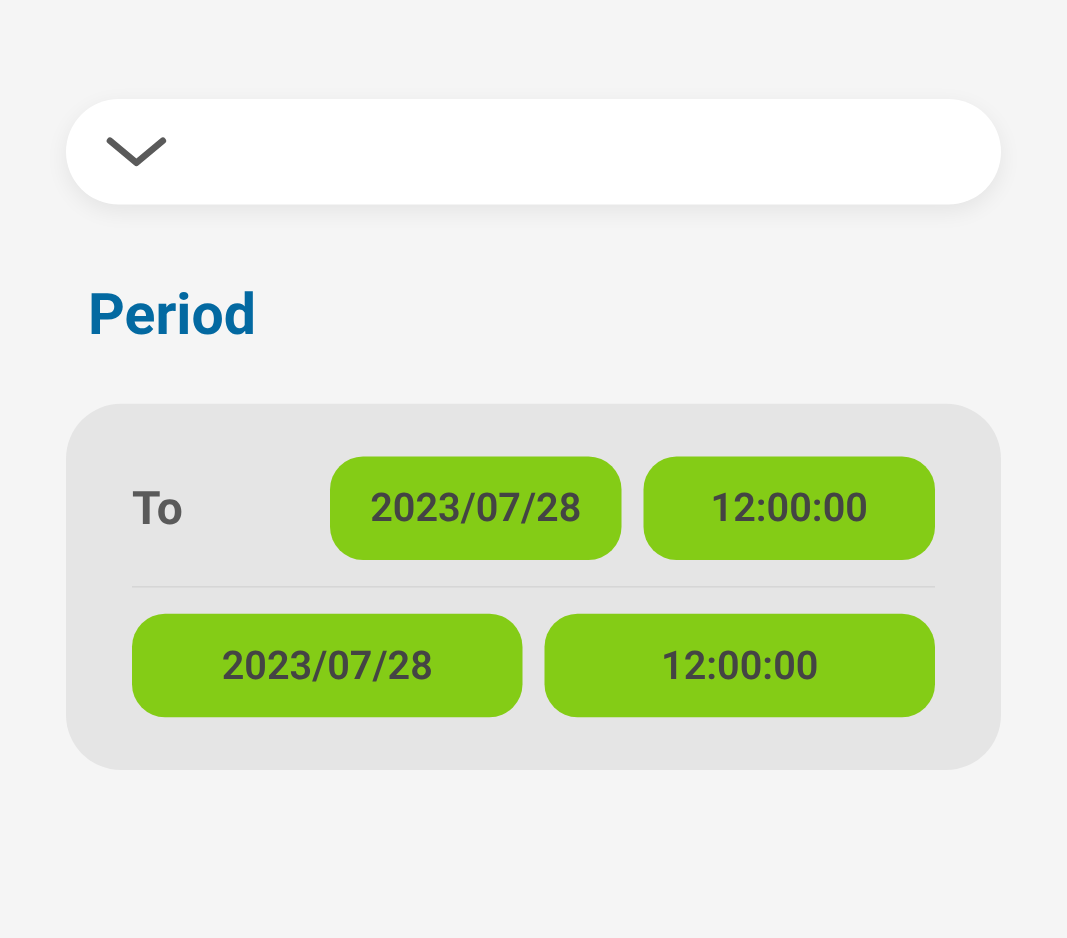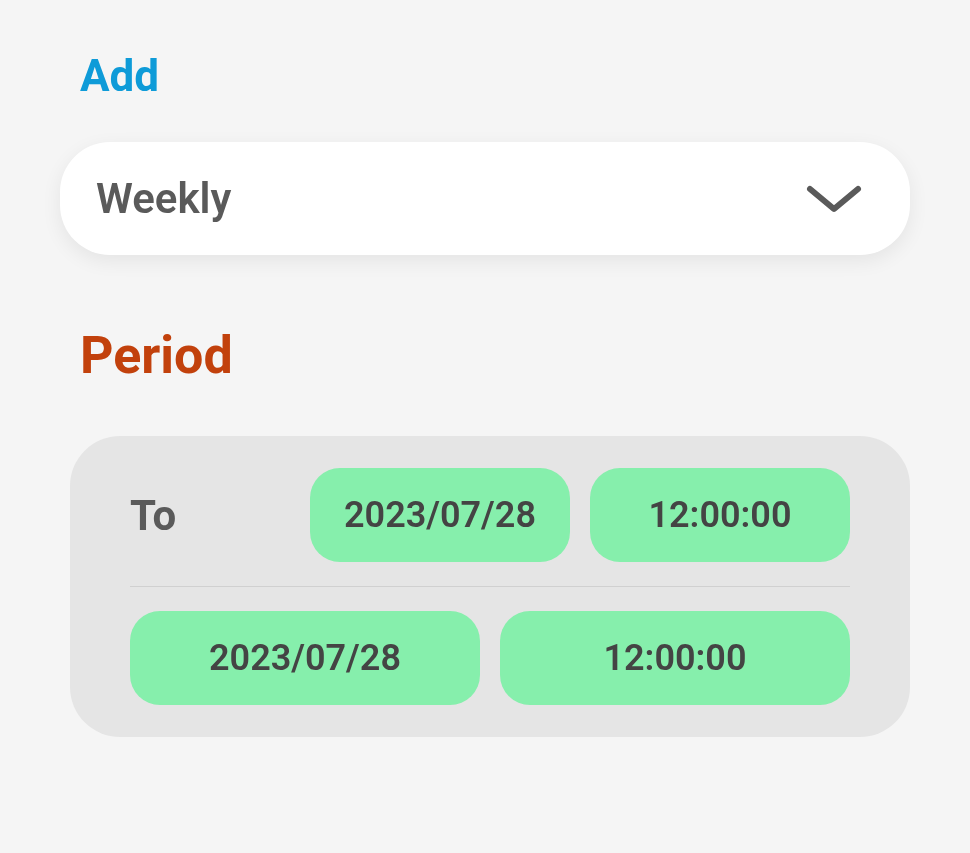--- a/index.html
+++ b/index.html
@@ -61,30 +61,29 @@
     }
     
     .chevron svg {
       width: 100%;
       height: 100%;
     }
     
     .period-title {
       font-size: 52px;
       font-weight: 700;
-      color: #c2410c;
+      color: #0369a1;
       margin-bottom: 50px;
       padding: 0 20px;
     }
     
     .period-card {
       background: #e5e5e5;
       border-radius: 50px;
-      padding: 8px 60px;
-      margin-left: 10px;
+      padding: 24px 60px;
     }
     
     .period-row {
       display: flex;
       align-items: center;
       padding: 24px 0;
     }
     
     .period-row:first-child {
       border-bottom: 1px solid #d0d0d0;
@@ -98,40 +97,38 @@
       flex-shrink: 0;
     }
     
     .period-inputs {
       display: flex;
       gap: 20px;
       flex: 1;
     }
     
     .date-pill, .time-pill {
-      background: #86efac;
+      background: #84cc16;
       border-radius: 30px;
       flex: 1;
       padding: 26px 20px;
       text-align: center;
       font-size: 36px;
       font-weight: 600;
       color: #444444;
       cursor: pointer;
     }
   </style>
 </head>
 <body>
 
 <div class="schedule-header">
-  <div class="add-link">Add</div>
 </div>
 
 <div class="dropdown">
-  <div class="dropdown-value">Weekly</div>
   <div class="chevron">
     <svg viewBox="0 0 56 32" fill="none">
       <path d="M4 6 L28 26 L52 6" stroke="#5a5a5a" stroke-width="6" stroke-linecap="round" stroke-linejoin="round"></path>
     </svg>
   </div>
 </div>
 
 <div class="period-title">Period</div>
 
 <div class="period-card">

